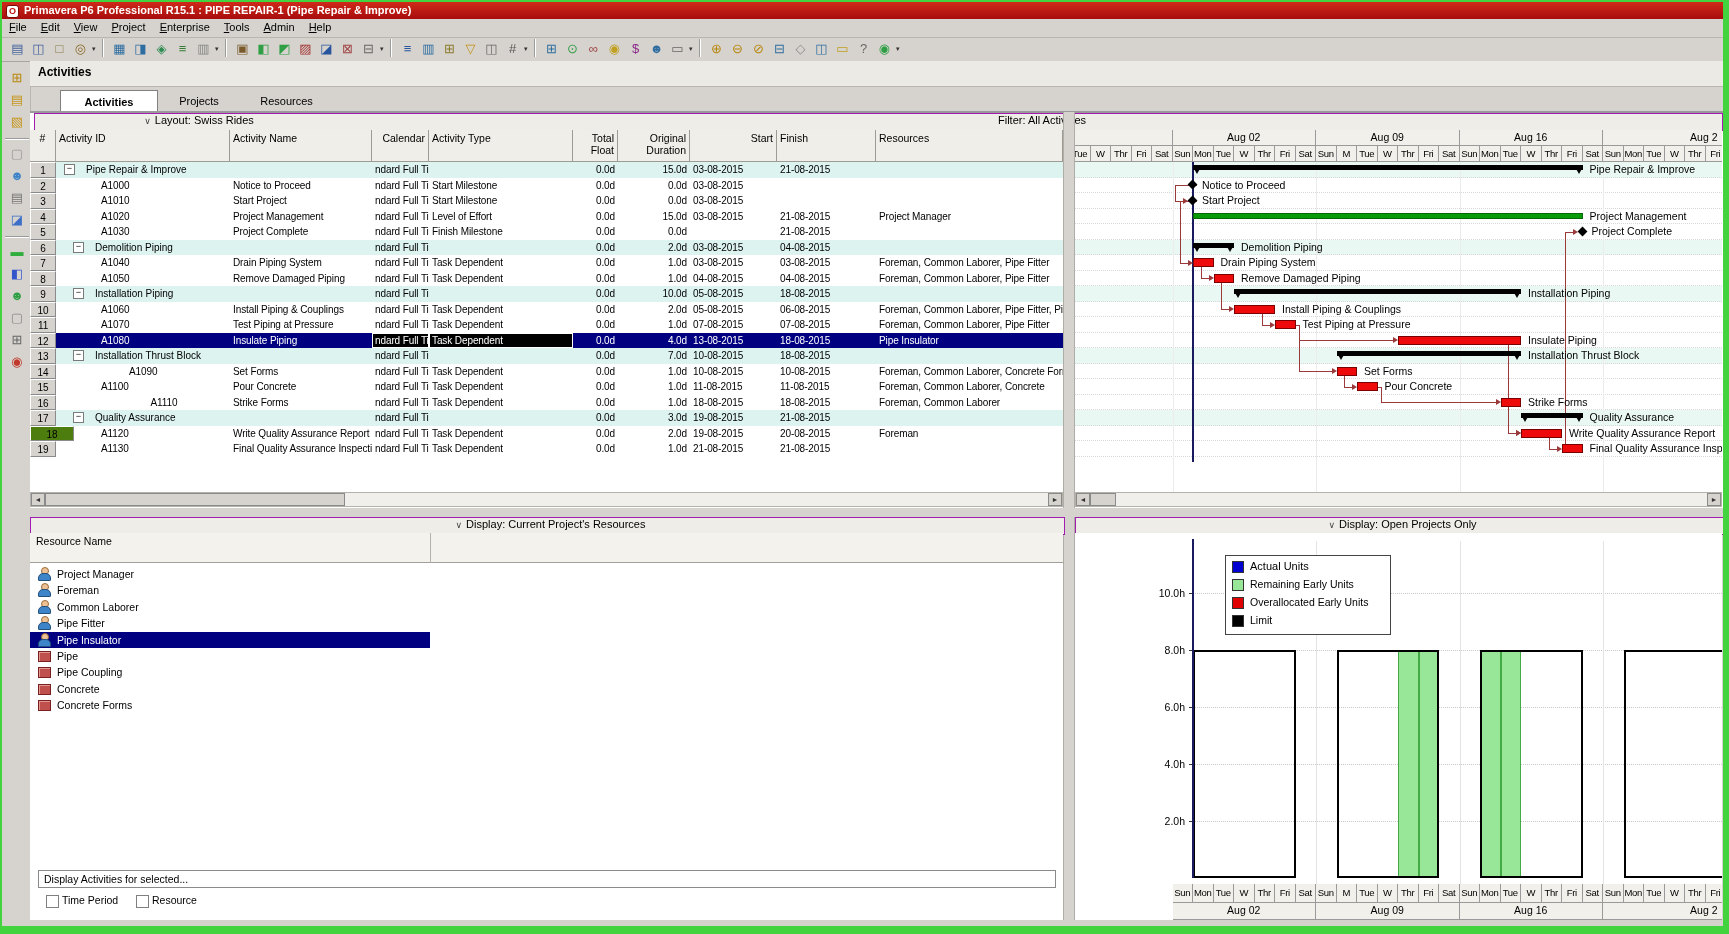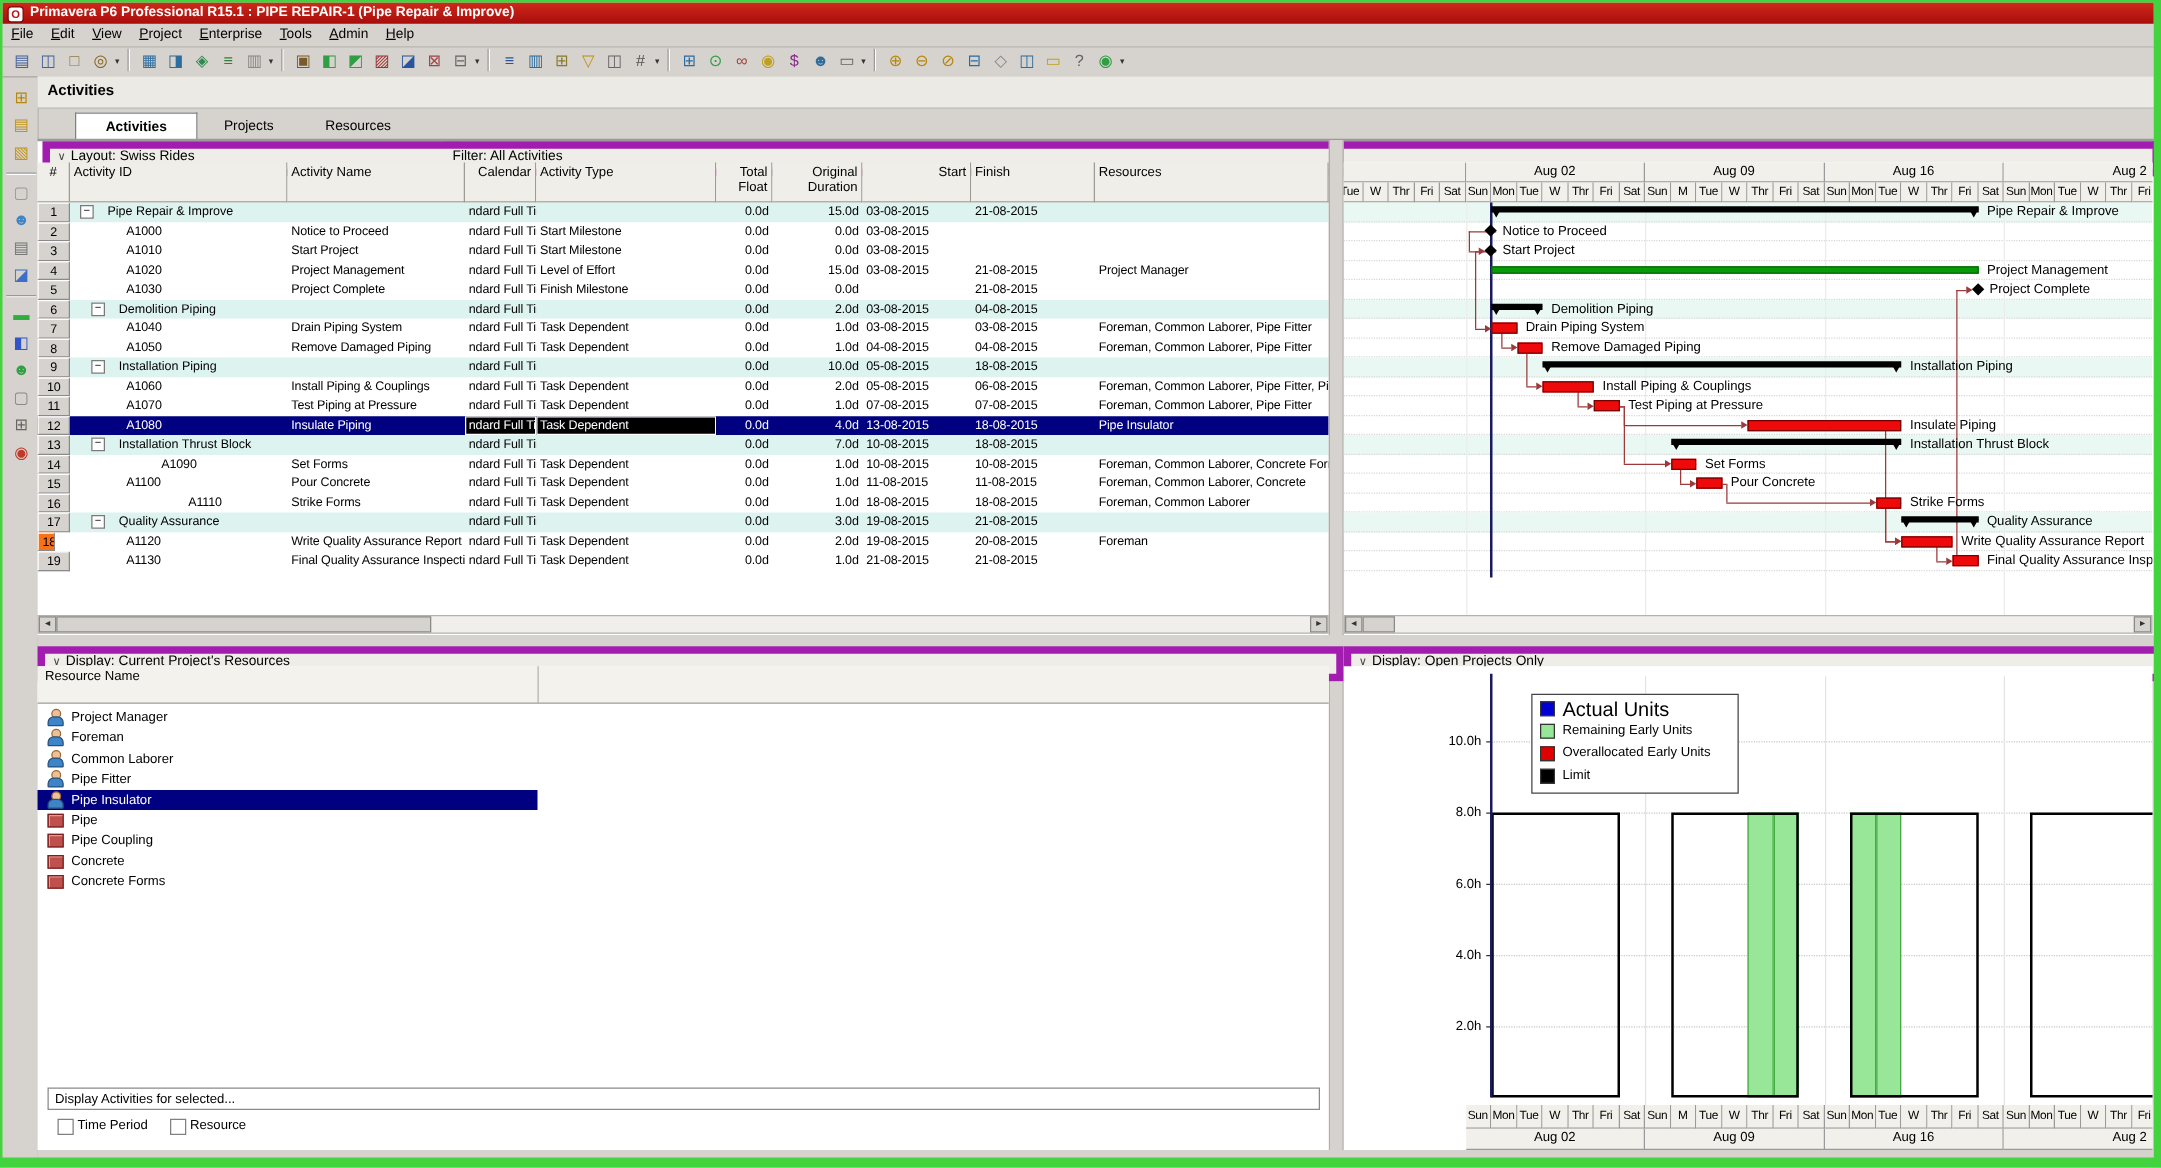--- a/index.html
+++ b/index.html
@@ -18,21 +18,21 @@
   .tb-ic{position:absolute;top:2px;width:19px;height:19px;text-align:center;font-size:13px;line-height:19px;}
   .tb-sep{position:absolute;top:2px;width:1px;height:18px;background:#9a9a9a;border-right:1px solid #fff;}
   .tb-dd{position:absolute;top:8px;font-size:7px;color:#333;}
   
   .sb-ic{position:absolute;left:5px;width:20px;height:18px;text-align:center;font-size:13px;line-height:18px;}
   .sb-div{position:absolute;left:3px;width:24px;height:1px;background:#9a9a9a;border-bottom:1px solid #fff;}
   
   .tab{position:absolute;top:4px;height:22px;line-height:22px;text-align:center;}
   .tab.active{background:#fff;border:1px solid #808080;border-bottom:1px solid #fff;font-weight:bold;}
   
-  .bar-box{background:#efede7;border:6px solid #a21caf;}
+  .bar-box{background:#efede7;border:1px solid #a21caf;text-align:center;}
   .chev{font-size:9px;color:#444;margin-right:4px;}
   
   .th{position:absolute;background:#f0eee8;border-right:1px solid #9e9b95;border-bottom:1px solid #9e9b95;
       box-sizing:border-box;padding:2px 3px;font-size:10.5px;overflow:hidden;}
   .td{position:absolute;box-sizing:border-box;padding:0 3px;font-size:10px;letter-spacing:-0.1px;
       line-height:15px;white-space:nowrap;overflow:hidden;}
   .rownum{background:#d6d3ce;border-right:1px solid #8a8a8a;border-bottom:1px solid #8a8a8a;
           border-top:1px solid #fff;border-left:1px solid #fff;text-align:center;}
   .expbox{position:absolute;width:9px;height:9px;background:#fff;border:1px solid #7a7a7a;
           font-size:9px;line-height:7px;text-align:center;top:2px;}
@@ -368,21 +368,21 @@
         <div style="position: absolute; left: 65px; top: 0px; height: 15.5px; white-space: nowrap; font-size: 10px; line-height: 15px;">Quality Assurance</div>
         <div class="td" style="position: absolute; left: 342px; top: 0px; width: 57px; height: 15.5px; text-align: right;">ndard Full Time</div>
         <div class="td" style="position: absolute; left: 399px; top: 0px; width: 144px; height: 15.5px; text-align: left;"></div>
         <div class="td" style="position: absolute; left: 543px; top: 0px; width: 45px; height: 15.5px; text-align: right;">0.0d</div>
         <div class="td" style="position: absolute; left: 588px; top: 0px; width: 72px; height: 15.5px; text-align: right;">3.0d</div>
         <div class="td" style="position: absolute; left: 660px; top: 0px; width: 87px; height: 15.5px; text-align: left;">19-08-2015</div>
         <div class="td" style="position: absolute; left: 747px; top: 0px; width: 99px; height: 15.5px; text-align: left;">21-08-2015</div>
         <div class="td" style="position: absolute; left: 846px; top: 0px; width: 187px; height: 15.5px; text-align: left;"></div>
       </div>
       <div style="position: absolute; left: 0px; top: 263.5px; width: 1033px; height: 15.5px; background: rgb(255, 255, 255); color: rgb(0, 0, 0);">
-        <div class="td rownum" style="position: absolute; left: 0px; top: 0px; width: 14px; height: 15.5px; text-align: right; background: #f97316; color: rgb(0, 0, 0);">18</div>
+        <div class="td rownum" style="position: absolute; left: 0px; top: 0px; width: 44px; height: 15.5px; text-align: center; background: #4d7c0f; color: rgb(0, 0, 0);">18</div>
         <div class="td" style="position: absolute; left: 68px; top: 0px; width: 132px; height: 15.5px; text-align: left;">A1120</div>
         <div class="td" style="position: absolute; left: 200px; top: 0px; width: 142px; height: 15.5px; text-align: left;">Write Quality Assurance Report</div>
         <div class="td" style="position: absolute; left: 342px; top: 0px; width: 57px; height: 15.5px; text-align: right;">ndard Full Time</div>
         <div class="td" style="position: absolute; left: 399px; top: 0px; width: 144px; height: 15.5px; text-align: left;">Task Dependent</div>
         <div class="td" style="position: absolute; left: 543px; top: 0px; width: 45px; height: 15.5px; text-align: right;">0.0d</div>
         <div class="td" style="position: absolute; left: 588px; top: 0px; width: 72px; height: 15.5px; text-align: right;">2.0d</div>
         <div class="td" style="position: absolute; left: 660px; top: 0px; width: 87px; height: 15.5px; text-align: left;">19-08-2015</div>
         <div class="td" style="position: absolute; left: 747px; top: 0px; width: 99px; height: 15.5px; text-align: left;">20-08-2015</div>
         <div class="td" style="position: absolute; left: 846px; top: 0px; width: 187px; height: 15.5px; text-align: left;">Foreman</div>
       </div>
@@ -676,21 +676,21 @@
       <div style="position: absolute; left: 343.5px; top: 117px; width: 20.5px; height: 228px; background: rgb(152, 230, 152); border: 1px solid rgb(68, 170, 68); box-sizing: border-box;"></div>
       <div style="position: absolute; left: 405px; top: 117px; width: 20.5px; height: 228px; background: rgb(152, 230, 152); border: 1px solid rgb(68, 170, 68); box-sizing: border-box;"></div>
       <div style="position: absolute; left: 425.5px; top: 117px; width: 20.5px; height: 228px; background: rgb(152, 230, 152); border: 1px solid rgb(68, 170, 68); box-sizing: border-box;"></div>
       <div style="position: absolute; left: 118px; top: 117px; width: 102.5px; height: 228px; border: 2px solid rgb(0, 0, 0); box-sizing: border-box;"></div>
       <div style="position: absolute; left: 261.5px; top: 117px; width: 102.5px; height: 228px; border: 2px solid rgb(0, 0, 0); box-sizing: border-box;"></div>
       <div style="position: absolute; left: 405px; top: 117px; width: 102.5px; height: 228px; border: 2px solid rgb(0, 0, 0); box-sizing: border-box;"></div>
       <div style="position: absolute; left: 548.5px; top: 117px; width: 102.5px; height: 228px; border: 2px solid rgb(0, 0, 0); box-sizing: border-box;"></div>
       <div style="position: absolute; left: 117px; top: 6px; width: 2px; height: 339px; background: rgb(26, 26, 94);"></div>
       <div style="position: absolute; left: 150px; top: 22px; width: 164px; height: 78px; background: rgb(255, 255, 255); border: 1px solid rgb(68, 68, 68);">
         <div class="legend-sw" style="position: absolute; left: 6px; top: 5px; background: rgb(0, 0, 208);"></div>
-        <div style="position: absolute; left: 24px; top: 4px; font-size: 16px; white-space: nowrap;">Actual Units</div>
+        <div style="position: absolute; left: 24px; top: 4px; font-size: 11px; white-space: nowrap;">Actual Units</div>
         <div class="legend-sw" style="position: absolute; left: 6px; top: 23px; background: rgb(152, 230, 152);"></div>
         <div style="position: absolute; left: 24px; top: 22px; font-size: 10.5px; white-space: nowrap;">Remaining Early Units</div>
         <div class="legend-sw" style="position: absolute; left: 6px; top: 41px; background: rgb(224, 0, 0);"></div>
         <div style="position: absolute; left: 24px; top: 40px; font-size: 10.5px; white-space: nowrap;">Overallocated Early Units</div>
         <div class="legend-sw" style="position: absolute; left: 6px; top: 59px; background: rgb(0, 0, 0);"></div>
         <div style="position: absolute; left: 24px; top: 58px; font-size: 10.5px; white-space: nowrap;">Limit</div>
       </div>
       <div class="dy" style="position: absolute; left: 97.5px; top: 351px; width: 20.5px; height: 19px; line-height: 18px;">Sun</div>
       <div class="dy" style="position: absolute; left: 118px; top: 351px; width: 20.5px; height: 19px; line-height: 18px;">Mon</div>
       <div class="dy" style="position: absolute; left: 138.5px; top: 351px; width: 20.5px; height: 19px; line-height: 18px;">Tue</div>

